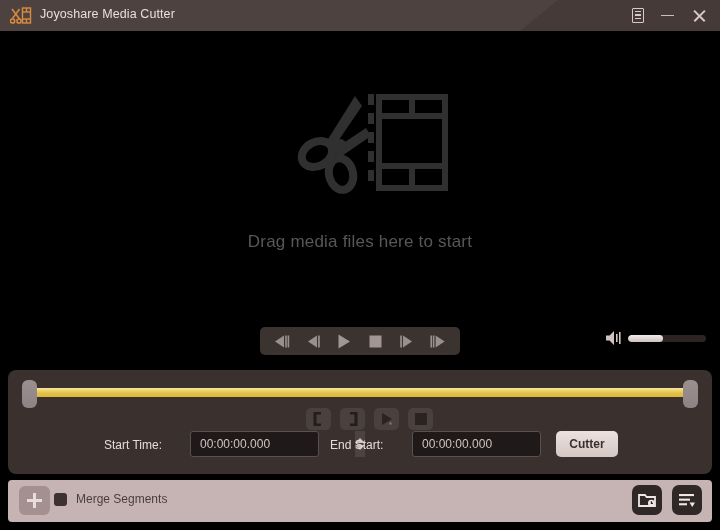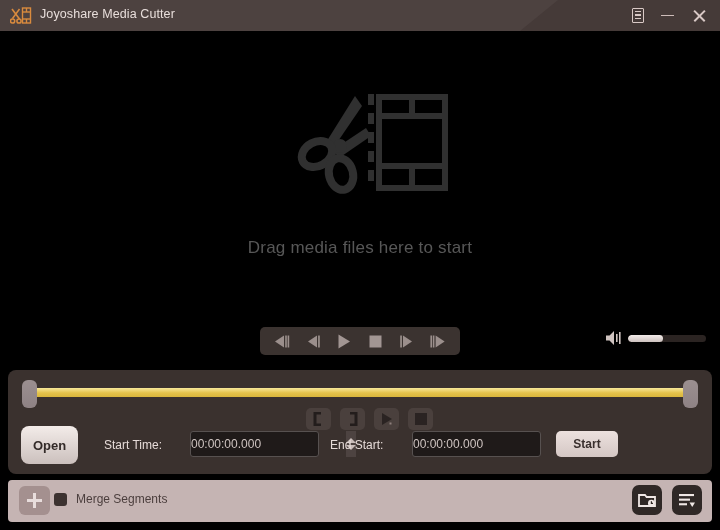--- a/index.html
+++ b/index.html
@@ -81,21 +81,21 @@
     border-radius: 7px;
     overflow: hidden;
   }
   .drop-wrap {
     position: absolute; left: 0; top: 52px;
     width: 704px;
     display: flex; flex-direction: column; align-items: center;
   }
   .drop-icon { width: 182px; height: 130px; }
   .drop-text {
-    margin-top: 20px;
+    margin-top: 14px;
     font-size: 17px;
     color: #575757;
     letter-spacing: .2px;
   }
 
   
   .time-display {
     position: absolute; left: 14px; top: 333px;
     font-size: 13px; font-weight: bold;
     color: #ddd0cd;
@@ -194,20 +194,21 @@
     width: 129px; height: 26px;
     background: #1f1a19;
     border: 1px solid #575150;
     border-radius: 3px;
     display: flex; align-items: center;
   }
   .spin-start { left: 182px; }
   .spin-end   { left: 404px; }
   .spin-val {
     flex: 1;
+    padding-left: 9px;
     font-size: 12px;
     color: #cfc4c1;
     background: transparent; border: 0; outline: 0;
     font-family: "Liberation Sans", sans-serif;
   }
   .spin-arrows {
     width: 17px; height: 26px;
     display: flex; flex-direction: column;
     align-items: center; justify-content: center;
     gap: 2px;
@@ -429,41 +430,40 @@
         </svg>
       </div>
       <div class="trim-btn">
         <svg width="12" height="12" viewBox="0 0 12 12">
           <rect x="0" y="0" width="12" height="12" fill="#2a2322"></rect>
         </svg>
       </div>
     </div>
 
     <div class="ctrl-row">
-      <div class="open-btn">Open</div>
 
       <div class="fld-label lbl-start">Start Time:</div>
       <div class="spinner spin-start">
         <input class="spin-val" value="00:00:00.000" style="">
         <div class="spin-arrows">
           <span class="up"></span>
           <span class="down"></span>
         </div>
       </div>
 
       <div class="fld-label lbl-end">End Start:</div>
       <div class="spinner spin-end">
         <input class="spin-val" value="00:00:00.000" style="">
         <div class="spin-arrows">
           <span class="up"></span>
           <span class="down"></span>
         </div>
       </div>
 
-      <div class="format-btn">Start</div>
+      <div class="format-btn">Cutter</div>
     </div>
   </div>
 
   <div class="bottom-bar">
     <div class="add-btn">
       <div class="plus-glyph"></div>
     </div>
 
     <div class="merge-wrap">
       <div class="merge-box"></div>

